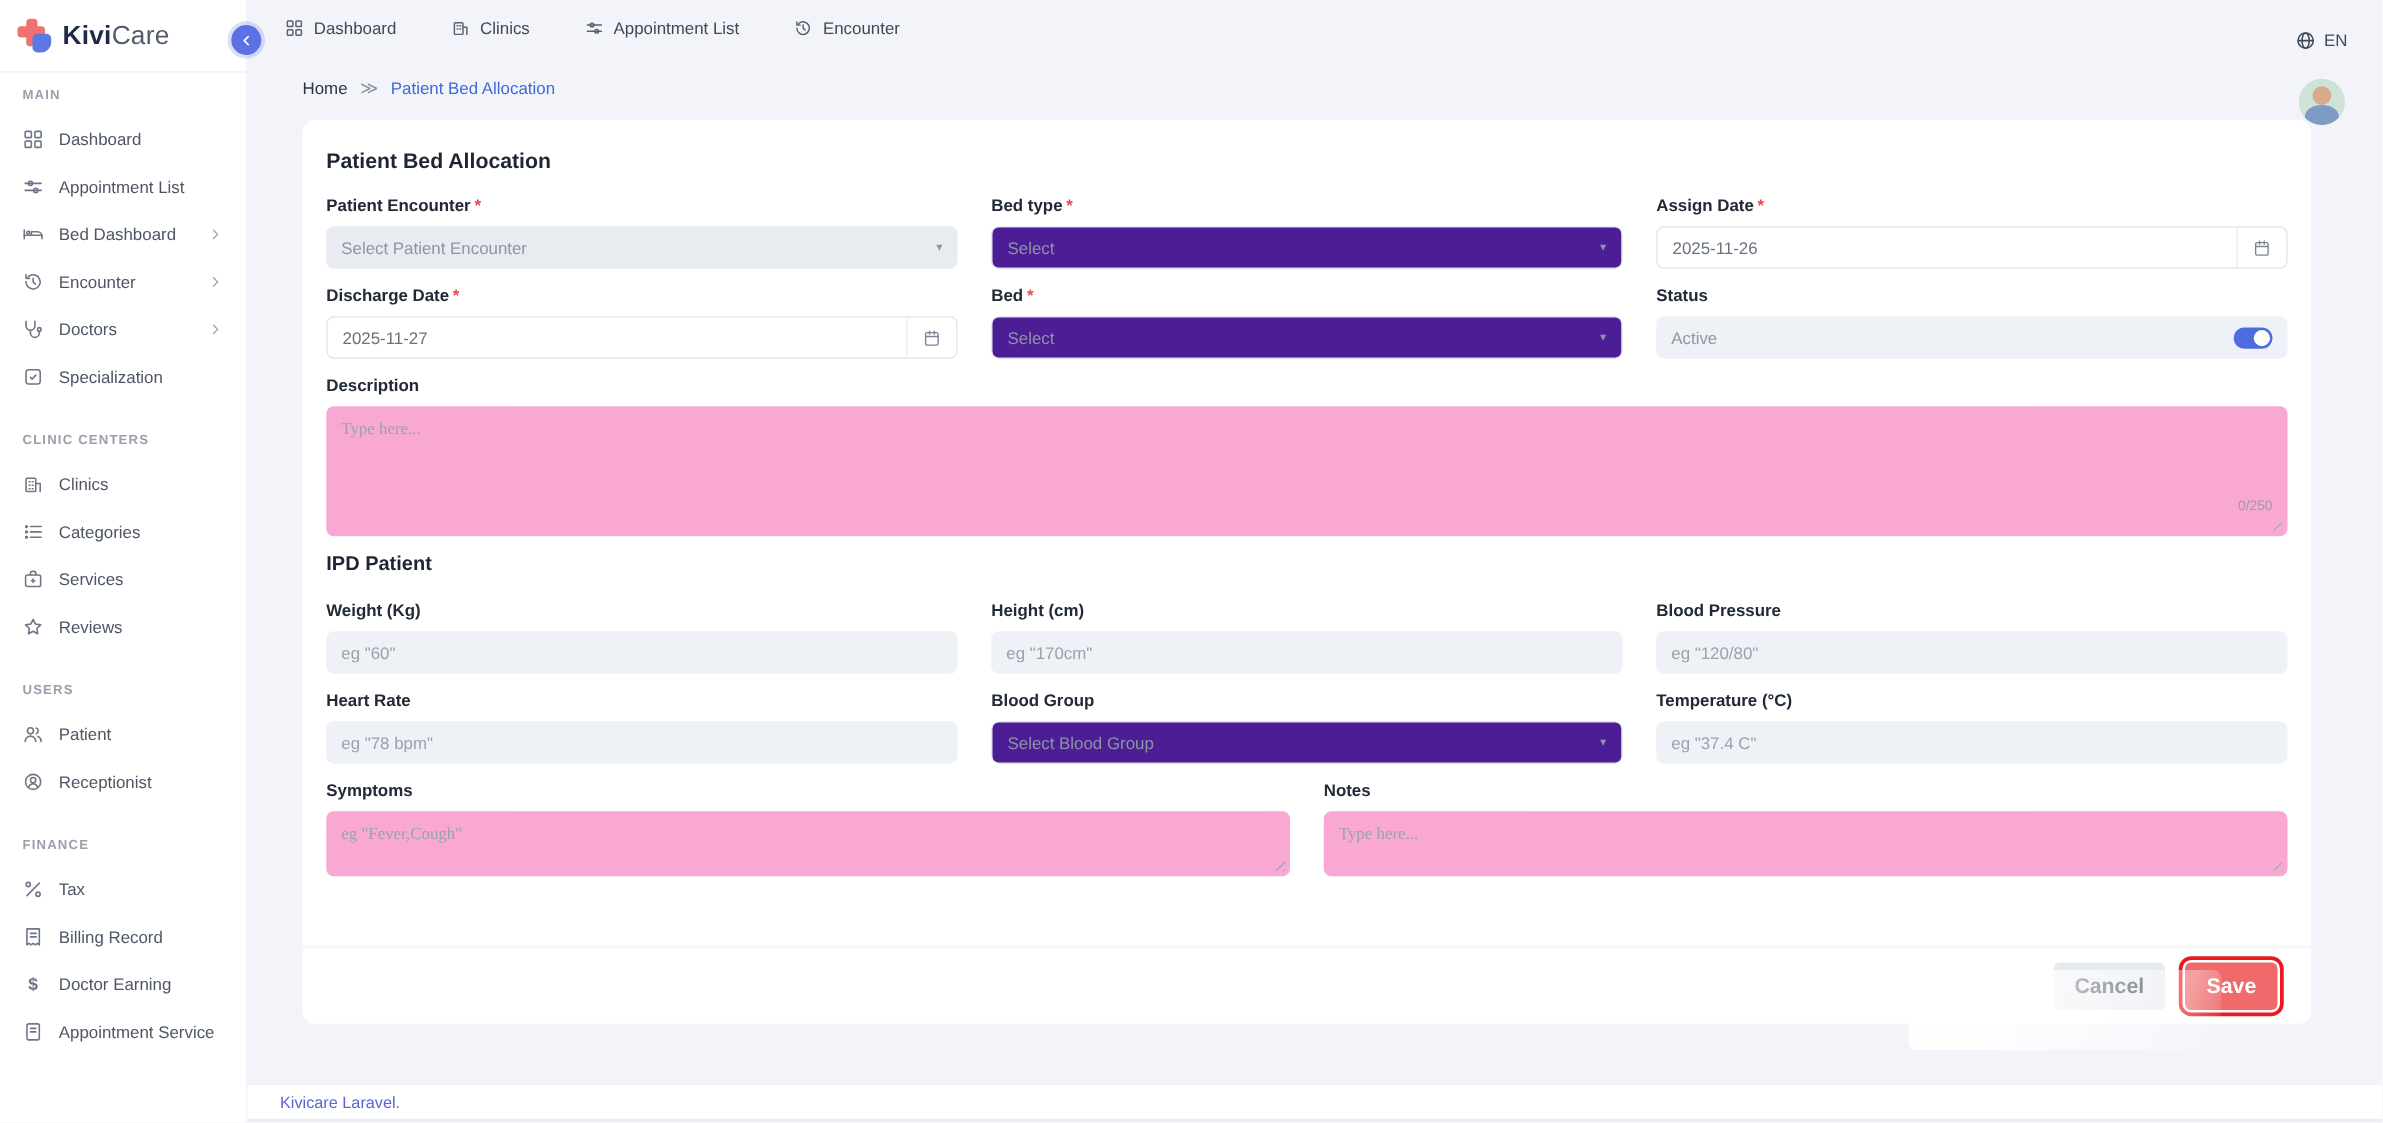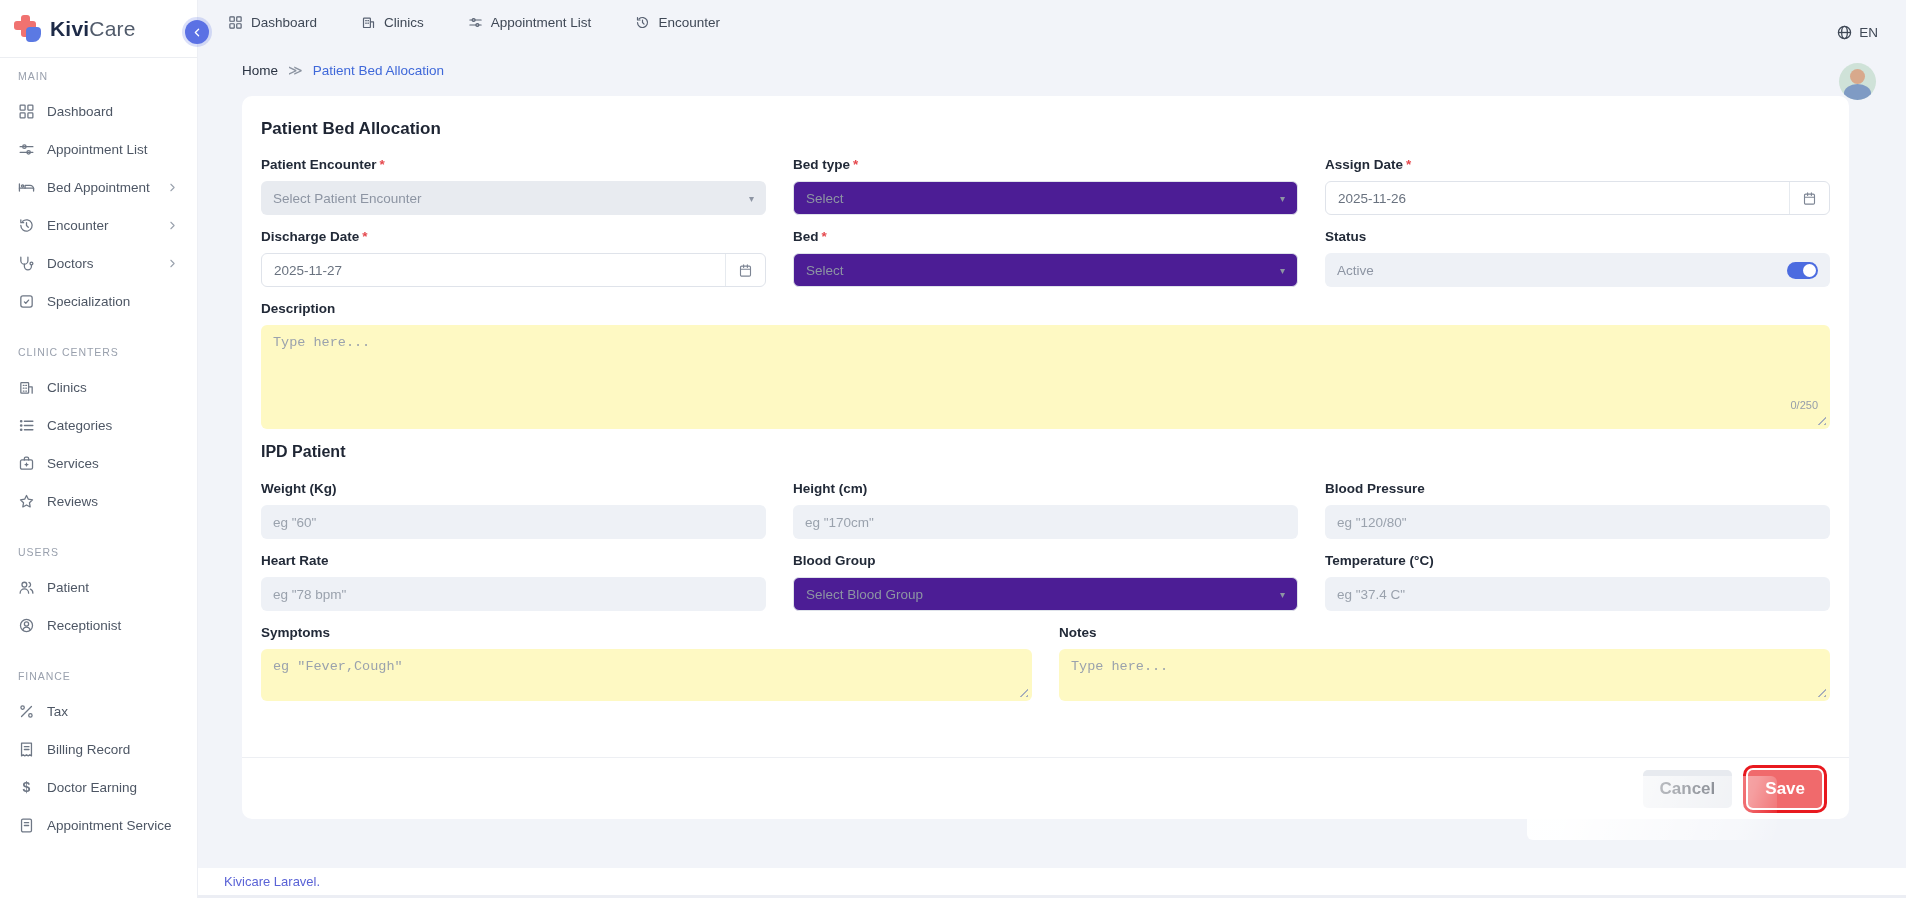--- a/index.html
+++ b/index.html
@@ -15,21 +15,21 @@
   .logo-mark .bar-v { position:absolute; left:7px; top:0; width:9px; height:22px; border-radius:3px; background:#f07270; }
   .logo-mark .bar-h { position:absolute; left:0; top:6px; width:22px; height:9px; border-radius:3px; background:#f07270; }
   .logo-mark .blue-sq { position:absolute; right:0; bottom:0; width:15px; height:15px; border-radius:4px 4px 8px 4px; background:#5b79e3; }
   .brand-text { font-size:21px; letter-spacing:.2px; }
   .brand-text b { color:#1d2a47; font-weight:800; }
   .brand-text span { color:#515b6b; font-weight:400; }
   .collapse-btn { position:absolute; top:20px; right:-12px; width:24px; height:24px; border-radius:50%;
     background:#5b71e4; color:#fff; border:0; display:flex; align-items:center; justify-content:center;
     box-shadow:0 0 0 3px rgba(91,113,228,.22); cursor:pointer; z-index:6; }
   .side-nav { height:790px; padding:12px 10px 0; overflow:hidden; box-sizing:content-box; }
-  .side-section-title { margin:26px 8px 10px; font-size:10.5px; font-weight:400; letter-spacing:.09em; color:#99a0ad; }
+  .side-section-title { margin:26px 8px 10px; font-size:10.5px; font-weight:700; letter-spacing:.09em; color:#99a0ad; }
   .side-nav .s0 .side-section-title { margin-top:0; }
   .side-item { height:38px; display:flex; align-items:center; gap:12px; padding:0 8px; border-radius:6px;
     color:#4d5664; font-size:13.5px; cursor:pointer; }
   .side-item .ic { width:17px; height:17px; color:#6e7785; display:flex; align-items:center; justify-content:center; flex-shrink:0; }
   .side-item .ic svg { width:17px; height:17px; }
   .side-item .txt-ic { font-size:14px; font-weight:700; color:#6e7785; width:17px; text-align:center; }
   .chev { margin-left:auto; color:#9aa2ae; display:flex; }
   .chev svg { width:13px; height:13px; }
 
   
@@ -80,22 +80,22 @@
   .status-bar { display:flex; align-items:center; height:34px; padding:0 12px; border-radius:6px;
     background:#eef1f6; font-size:13.5px; color:#8d95a3; }
   .toggle { margin-left:auto; width:31px; height:17px; border-radius:9px; background:#4c6ce0; position:relative; cursor:pointer; }
   .toggle::after { content:""; position:absolute; right:2px; top:2px; width:13px; height:13px; border-radius:50%; background:#fff; }
 
   .input-grey { width:100%; height:34px; background:#eef1f6; border:0; outline:none; border-radius:6px;
     padding:0 12px; font-size:13.5px; color:#3c4554; font-family:inherit; }
   input::placeholder, textarea::placeholder { color:#9aa2ad; opacity:1; }
 
   .ta-wrap { position:relative; }
-  .ta { width:100%; background:#fef9c3; border:0; outline:none; border-radius:6px; padding:10px 12px;
-    font-size:13.5px; color:#3c4554; resize:none; display:block; font-family:Liberation Mono, monospace; }
+  .ta { width:100%; background:#f9a8d4; border:0; outline:none; border-radius:6px; padding:10px 12px;
+    font-size:13.5px; color:#3c4554; resize:none; display:block; font-family:Liberation Serif, serif; }
   .ta.desc { height:104px; }
   .ta.small { height:52px; }
   .counter { position:absolute; right:12px; bottom:18px; font-size:11px; color:#959daa; }
   .resize-h { position:absolute; right:4px; bottom:4px; width:9px; height:9px; cursor:nwse-resize;
     clip-path:polygon(100% 0, 100% 100%, 0 100%);
     background:repeating-linear-gradient(-45deg, #a8afbb 0 1.5px, transparent 1.5px 4.5px); }
 
   .section-title { font-size:16px; font-weight:700; color:#1e2533; margin:10px 0 20px; }
 
   .actions { position:absolute; left:0; right:0; bottom:0; height:62px; border-top:1px solid #edeff3;
@@ -160,21 +160,21 @@
         </div>
         <div class="side-item">
           <span class="ic">
               <svg viewBox="0 0 24 24" fill="none" stroke="currentColor" stroke-width="1.8" stroke-linecap="round" stroke-linejoin="round">
                 <path d="M2 7v10"></path>
                 <path d="M2 13h20v4"></path>
                 <circle cx="6.5" cy="10" r="1.6"></circle>
                 <path d="M10 13V9h7a5 5 0 0 1 5 5"></path>
               </svg>
             </span>
-          <span>Bed Appointment</span>
+          <span>Bed Dashboard</span>
           <span class="chev">
               <svg viewBox="0 0 24 24" fill="none" stroke="currentColor" stroke-width="2" stroke-linecap="round" stroke-linejoin="round">
                 <path d="M9 6l6 6-6 6"></path>
               </svg>
             </span>
         </div>
         <div class="side-item">
           <span class="ic">
               <svg viewBox="0 0 24 24" fill="none" stroke="currentColor" stroke-width="1.8" stroke-linecap="round" stroke-linejoin="round">
                 <path d="M4 12a8 8 0 1 0 2.6-5.9"></path>

